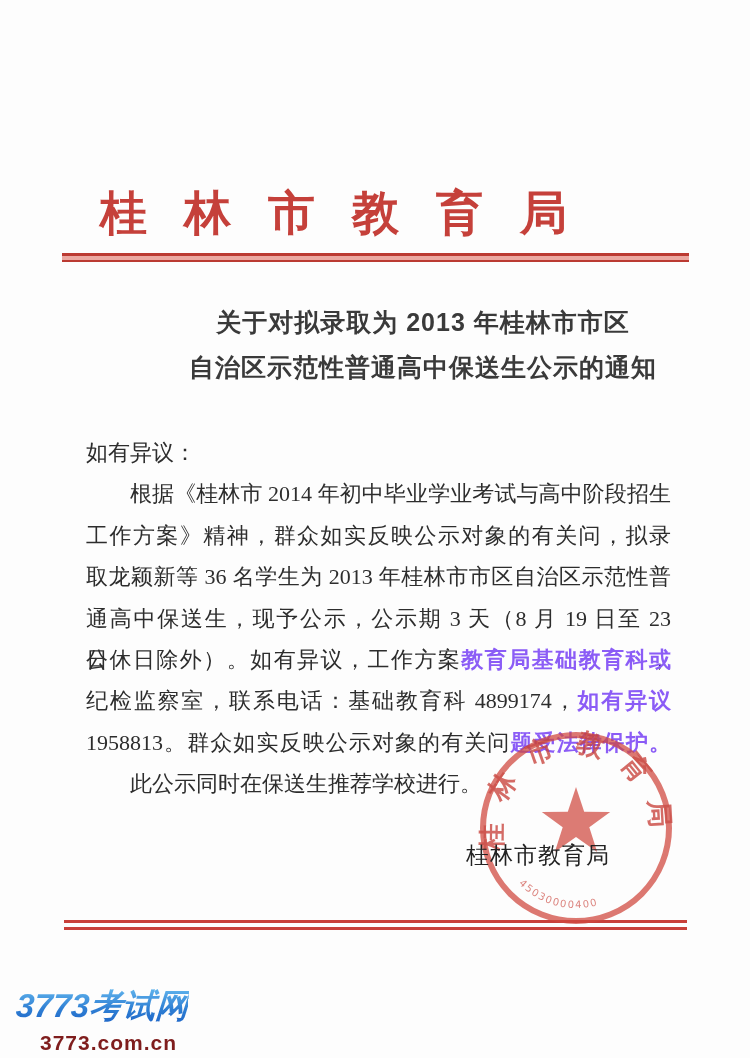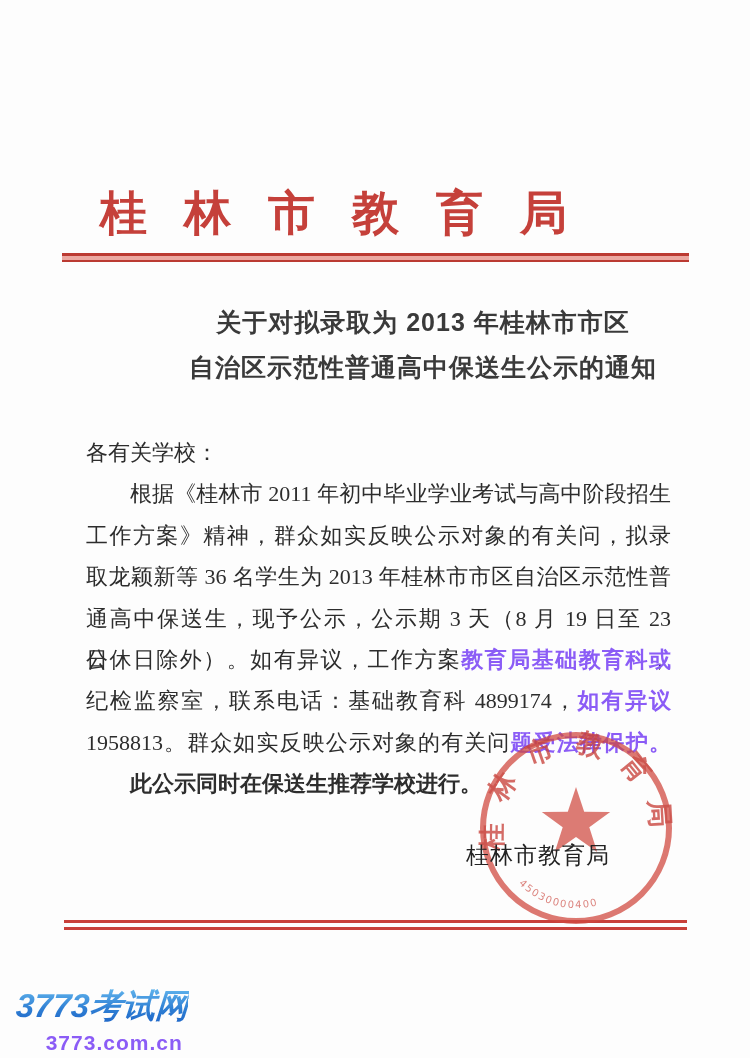--- a/index.html
+++ b/index.html
@@ -73,48 +73,48 @@
     font-weight:800;font-style:italic;
     font-size:33px;letter-spacing:0;
     background:linear-gradient(180deg,#6cc0f2 0%,#2f7fd4 55%,#1a5fc4 100%);
     -webkit-background-clip:text;background-clip:text;
     color:transparent;
     transform:skewX(-4deg);
     white-space:nowrap;
   }
   .wm-url{
     font-family:"Liberation Sans","DejaVu Sans",sans-serif;
-    font-weight:700;font-size:21px;color:#8b5cf6;
-    margin:2px 0 0 24px;letter-spacing:1px;white-space:nowrap;text-align:center;
+    font-weight:700;font-size:21px;color:#7f1d1d;
+    margin:2px 0 0 24px;letter-spacing:1px;white-space:nowrap;
   }
 </style>
 </head>
 <body>
 
 <div class="page">
 
   <div class="agency">桂林市教育局</div>
   <div class="rule-top"></div>
 
   <div class="title">
     <div class="t-line">关于对拟录取为 2013 年桂林市市区</div>
     <div class="t-line">自治区示范性普通高中保送生公示的通知</div>
   </div>
 
   <div class="body-text">
-    <div class="bline">各有关学校：</div>
+    <div class="bline">如有异议：</div>
     <div>
-        <div class="bline just" style="text-indent: 2em;"><span>根据《桂林市 2011 年初中毕业学业考试与高中阶段招生</span></div>
+        <div class="bline just" style="text-indent: 2em;"><span>根据《桂林市 2014 年初中毕业学业考试与高中阶段招生</span></div>
         <div class="bline just"><span>工作方案》精神，群众如实反映公示对象的有关问，拟录</span></div>
         <div class="bline just"><span>取龙颖新等 36 名学生为 2013 年桂林市市区自治区示范性普</span></div>
         <div class="bline just"><span>通高中保送生，现予公示，公示期 3 天（8 月 19 日至 23 日，</span></div>
         <div class="bline just"><span>公休日除外）。如有异议，工作方案</span><span class="b">教育局基础教育科或</span></div>
         <div class="bline just"><span>纪检监察室，联系电话：基础教育科 4899174，</span><span class="b">如有异议</span></div>
         <div class="bline just"><span>1958813。群众如实反映公示对象的有关问</span><span class="b">题受法律保护。</span></div>
-        <div class="bline" style="text-indent: 2em; font-weight: bold;"><span>此公示同时在保送生推荐学校进行。</span></div>
+        <div class="bline" style="text-indent: 2em;"><span>此公示同时在保送生推荐学校进行。</span></div>
       </div>
   </div>
 
   <div class="seal">
     <svg width="200" height="210" viewBox="0 0 200 210">
       <circle cx="100" cy="102" r="93" fill="none" stroke="#d0493f" stroke-width="6" stroke-opacity="0.8"></circle>
       <polygon points="100,61 108.2,85.7 134.2,85.9 113.3,101.3 121.2,126.1 100,111 78.8,126.1 86.7,101.3 65.8,85.9 91.8,85.7" fill="#d0493f" fill-opacity="0.78"></polygon>
       <defs>
         <path id="sealTopArc" d="M 29.5 127.7 A 75 75 0 1 1 170.5 127.7" fill="none"></path>
         <path id="sealBottomArc" d="M 38.7 153.4 A 80 80 0 0 0 161.3 153.4" fill="none"></path>

